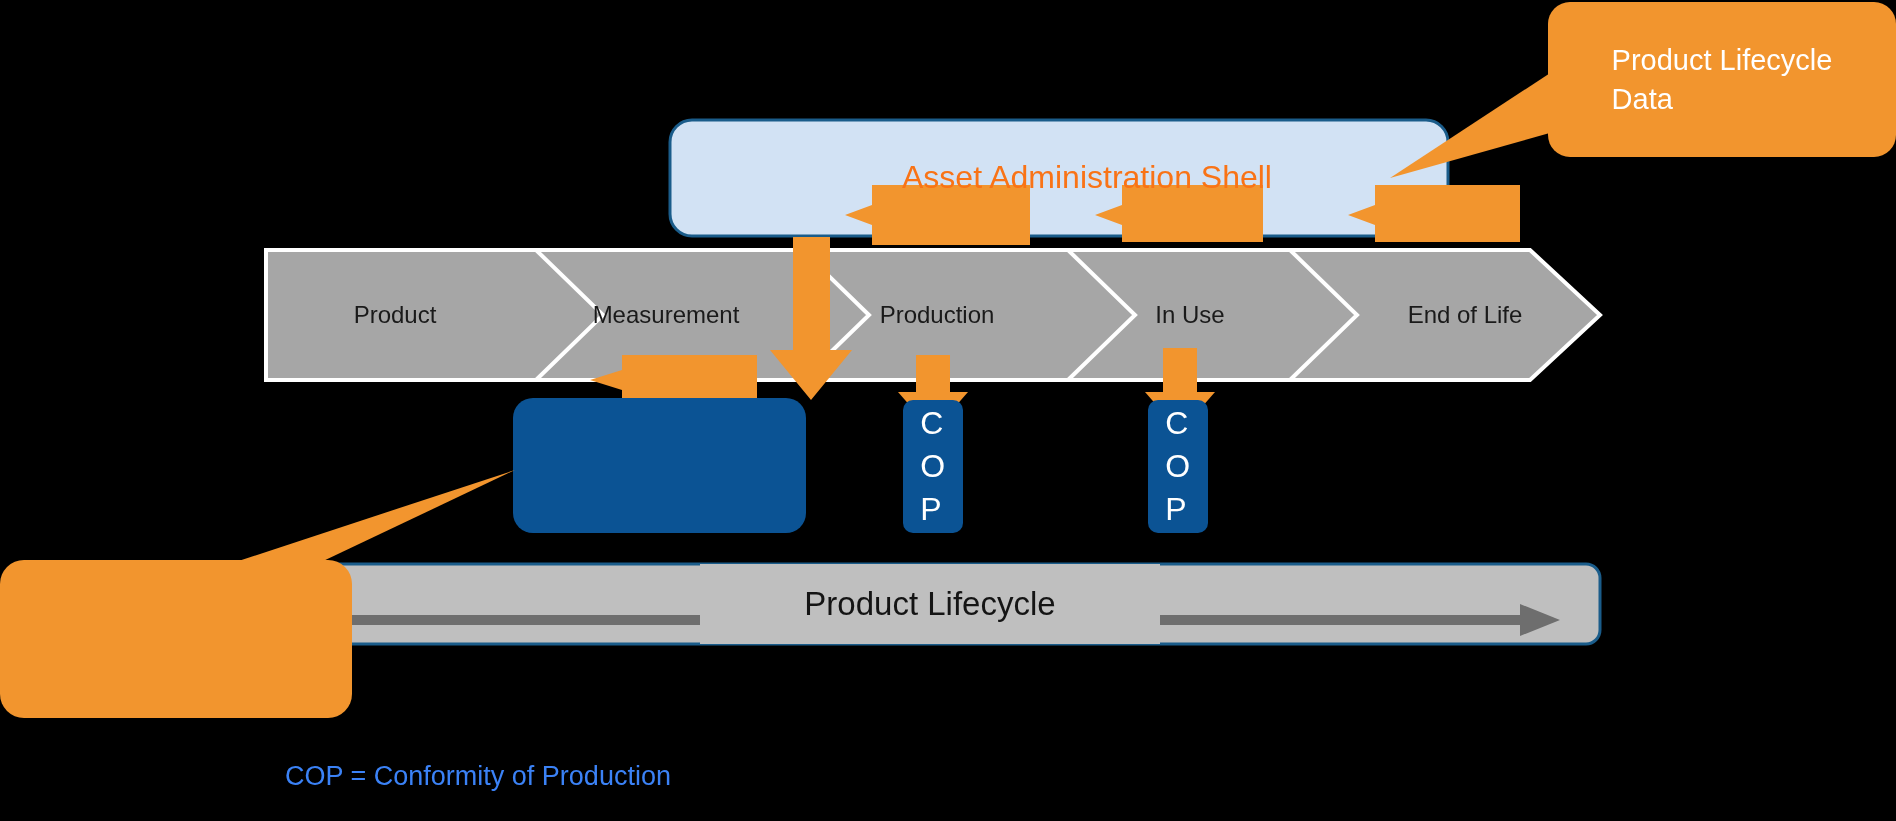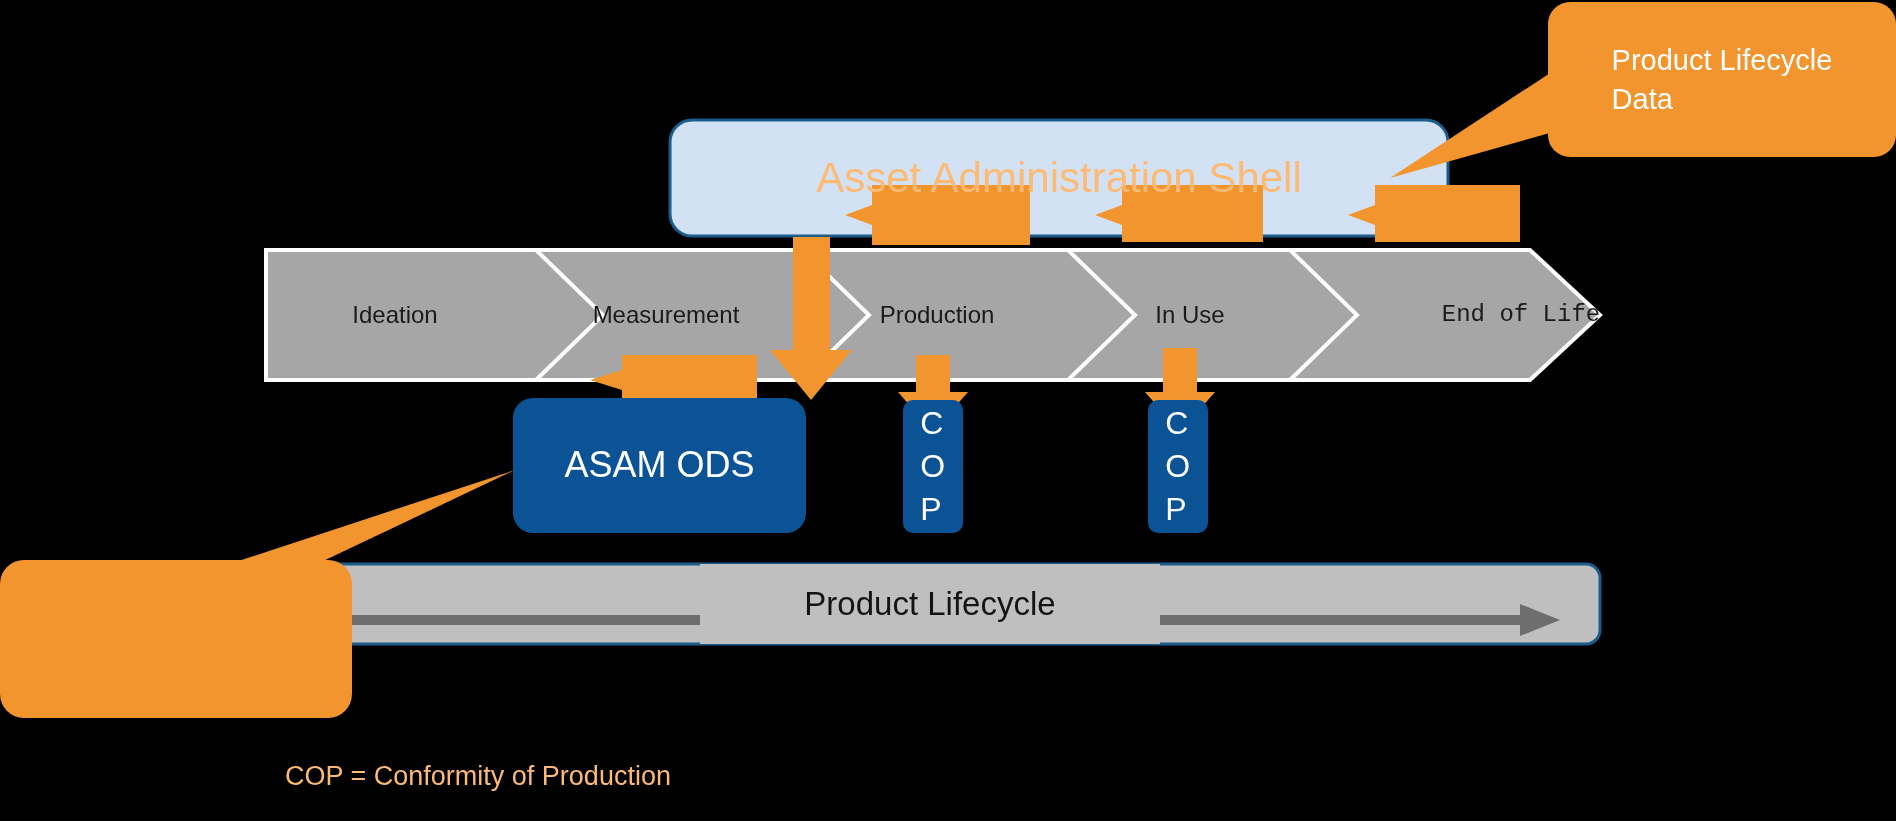--- a/index.html
+++ b/index.html
@@ -28,22 +28,23 @@
     position: absolute;
     display: flex;
     align-items: center;
     justify-content: center;
     text-align: left;
     line-height: 1.18;
     white-space: pre-line;
     pointer-events: none;
   }
   .aas-label {
-    color: #fdba74;
-    font-size: 42px;
+    color: #f97316;
+    font-size: 32px;
+    margin-left: 28px;
   }
   .stage-label {
     color: #1a1a1a;
     font-size: 24px;
   }
   .asam-label {
     color: #ffffff;
     font-size: 36px;
   }
   .cop-label {
@@ -55,21 +56,21 @@
   .lifecycle-label {
     color: #141414;
     font-size: 33px;
   }
   .callout-label {
     color: #ffffff;
     font-size: 29px;
     line-height: 1.32;
   }
   .footnote-label {
-    color: #fdba74;
+    color: #3b82f6;
     font-size: 27px;
     justify-content: flex-start;
     text-align: left;
   }
 </style>
 </head>
 <body>
 
 <div id="stage">
 
@@ -123,27 +124,26 @@
     <g>
 
       <path d="M205 572 L515 470 L300 572 Z" fill="#f2952e"></path>
       <rect x="0" y="560" width="352" height="158" rx="24" ry="24" fill="#f2952e"></rect>
     </g>
 
   </svg>
 
   <div class="lbl aas-label" style="left:670px; top:120px; width:778px; height:116px;">Asset Administration Shell</div>
 
-  <div class="lbl stage-label" style="left:280px; top:285px; width:230px; height:60px;">Ideation</div>
+  <div class="lbl stage-label" style="left:280px; top:285px; width:230px; height:60px;">Product</div>
   <div class="lbl stage-label" style="left:546px; top:285px; width:240px; height:60px;">Measurement</div>
   <div class="lbl stage-label" style="left:1075px; top:285px; width:230px; height:60px;">In Use</div>
   <div class="lbl stage-label" style="left:822px; top:285px; width:230px; height:60px;">Production</div>
-  <div class="lbl stage-label" style="left:1396px; top:285px; width:250px; height:60px;font-family:Liberation Mono, monospace;">End of Life</div>
+  <div class="lbl stage-label" style="left:1340px; top:285px; width:250px; height:60px;">End of Life</div>
 
-  <div class="lbl asam-label" style="left:513px; top:398px; width:293px; height:135px;">ASAM ODS</div>
 
   <div class="lbl cop-label" style="left:903px; top:400px; width:60px; height:133px;">C
 O
 P</div>
 
   <div class="lbl cop-label" style="left:1148px; top:400px; width:60px; height:133px;">C
 O
 P</div>
 
   <div class="lbl lifecycle-label" style="left:700px; top:564px; width:460px; height:80px; background:#bfbfbf;">Product Lifecycle</div>

